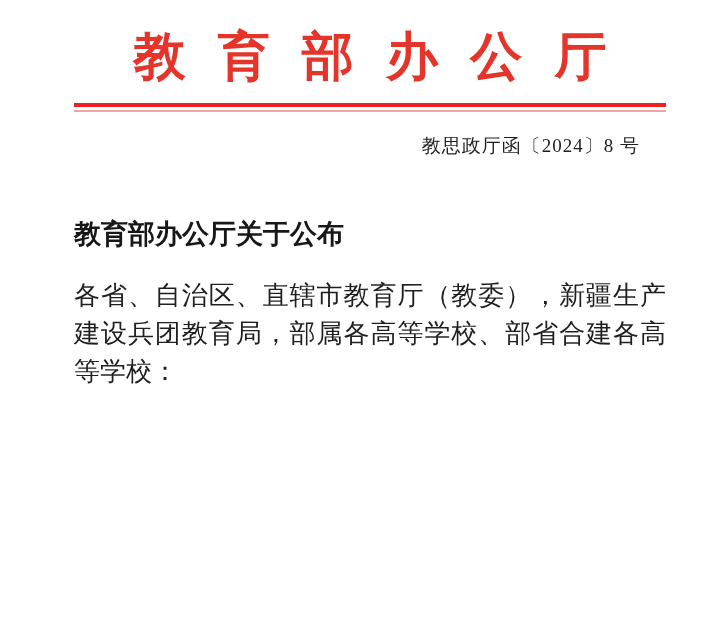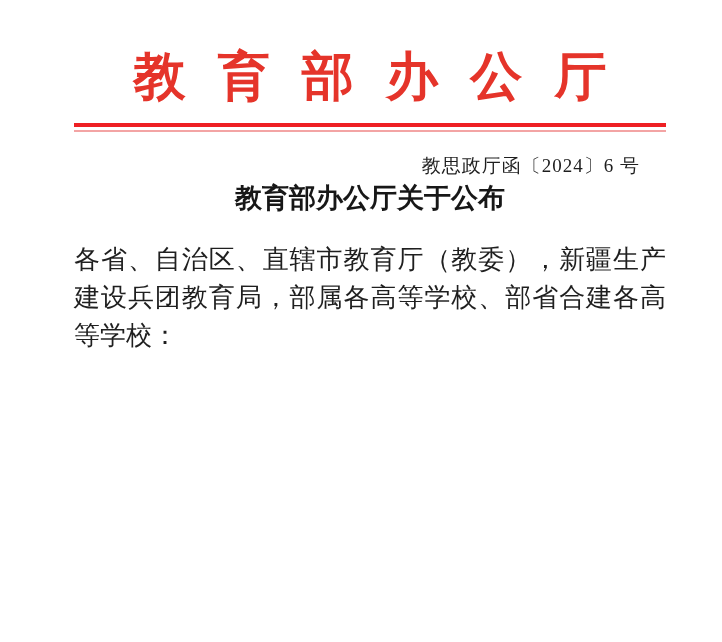--- a/index.html
+++ b/index.html
@@ -8,21 +8,21 @@
     font-family: "Liberation Serif", serif;
     width: 722px;
     height: 642px;
     overflow: hidden;
   }
   .page {
     position: relative;
     width: 722px;
     height: 642px;
     background: #ffffff;
-    padding: 46px 55px 0 74px;
+    padding: 26px 55px 0 74px;
   }
   .content {
     width: 592px;
   }
   
   .agency-name {
     color: #e5342a;
     font-size: 52px;
     font-weight: bold;
     text-align: center;
@@ -40,21 +40,21 @@
     margin-top: 21px;
     text-align: right;
     padding-right: 26px;
     font-size: 19px;
     line-height: 26px;
     color: #1e1e1e;
     letter-spacing: 1px;
   }
   
   .title-block {
-    text-align: center;
+    margin-top: 56px;
     color: #171717;
     font-weight: bold;
     font-size: 27px;
     line-height: 38px;
     font-family: "Liberation Serif", serif;
   }
   
   .body-block {
     margin-top: 24px;
     font-size: 26px;
@@ -70,21 +70,21 @@
 <div class="page" data-name="official-document-page">
   <div class="content" data-name="document-content">
 
     <div class="agency-name" data-name="masthead-agency-name">教育部办公厅</div>
 
     <div class="rule-wrap" data-name="masthead-divider">
       <div class="rule-thick" data-name="masthead-divider-thick-line"></div>
       <div class="rule-thin" data-name="masthead-divider-thin-line"></div>
     </div>
 
-    <div class="doc-number" data-name="document-reference-number">教思政厅函〔2024〕6 号</div>
+    <div class="doc-number" data-name="document-reference-number">教思政厅函〔2024〕8 号</div>
 
     <div class="title-block" data-name="notice-title">
       <div data-name="notice-title-line-1">教育部办公厅关于公布</div>
     </div>
 
     <div class="body-block" data-name="notice-body">
       <p data-name="salutation-paragraph">各省、自治区、直辖市教育厅（教委），新疆生产建设兵团教育局，部属各高等学校、部省合建各高等学校：</p>
     </div>
 
   </div>

